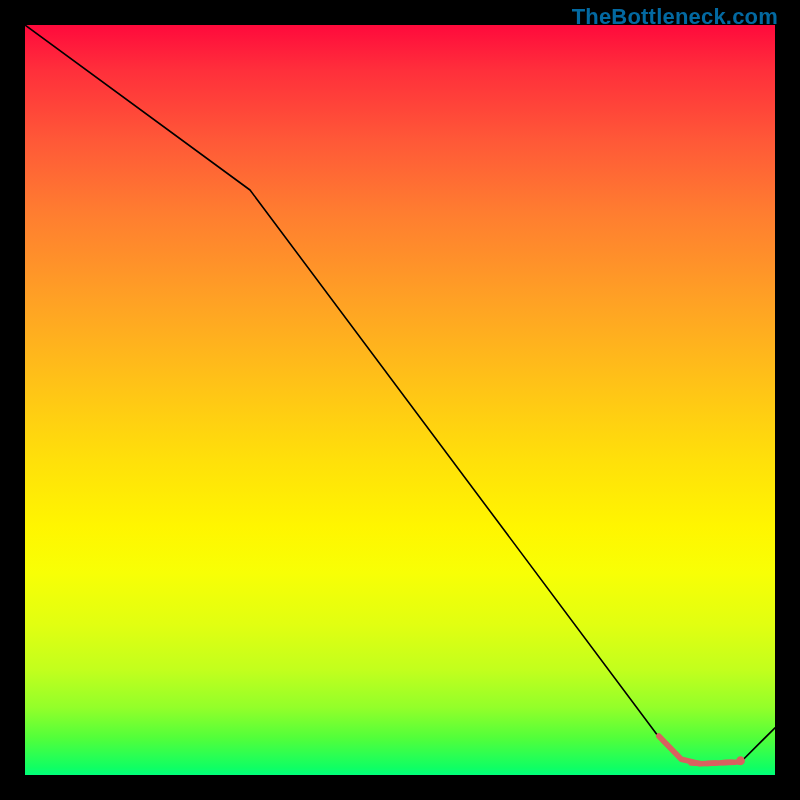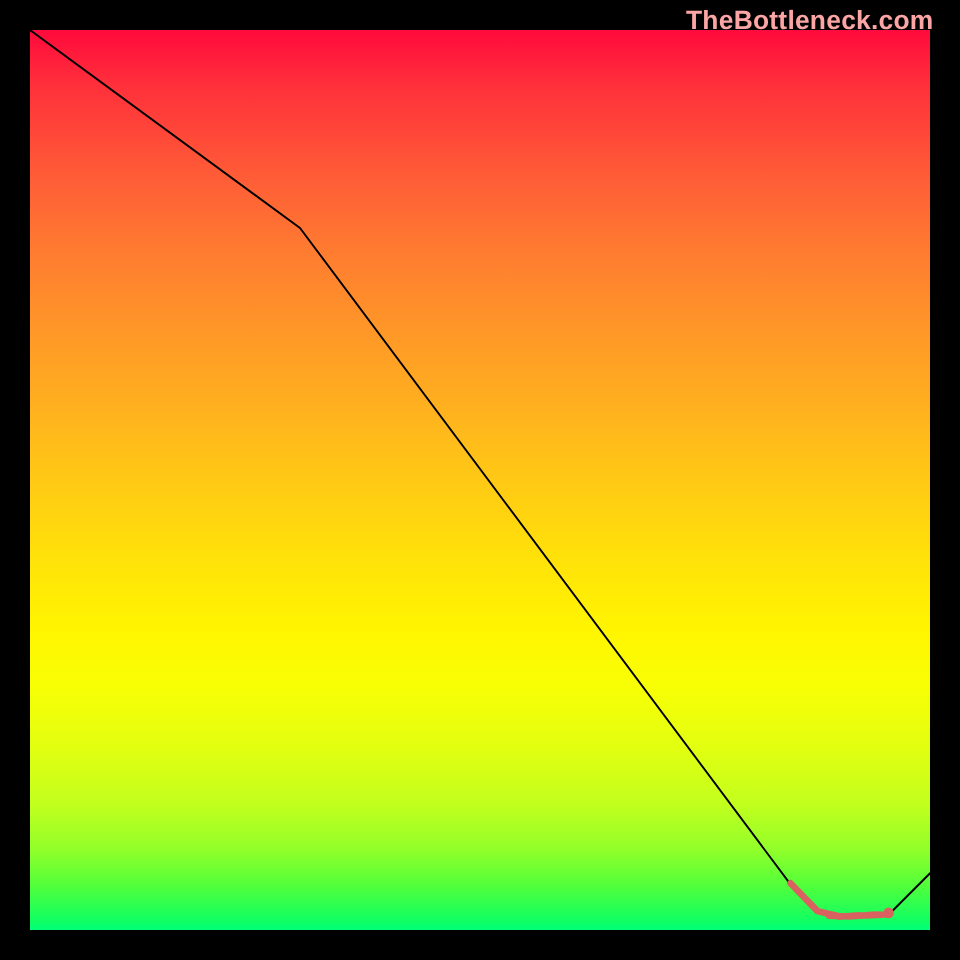--- a/index.html
+++ b/index.html
@@ -12,21 +12,21 @@
     background: #000;
   }
 
   .watermark {
     position: absolute;
     top: 4px;
     right: 22px;
     font-family: Arial, Helvetica, sans-serif;
     font-size: 22px;
     font-weight: 600;
-    color: #fca5a5;
+    color: #0369a1;
     letter-spacing: 0.2px;
   }
 
   .plot {
     position: absolute;
     left: 25px;
     top: 25px;
     width: 750px;
     height: 750px;
     overflow: hidden;

